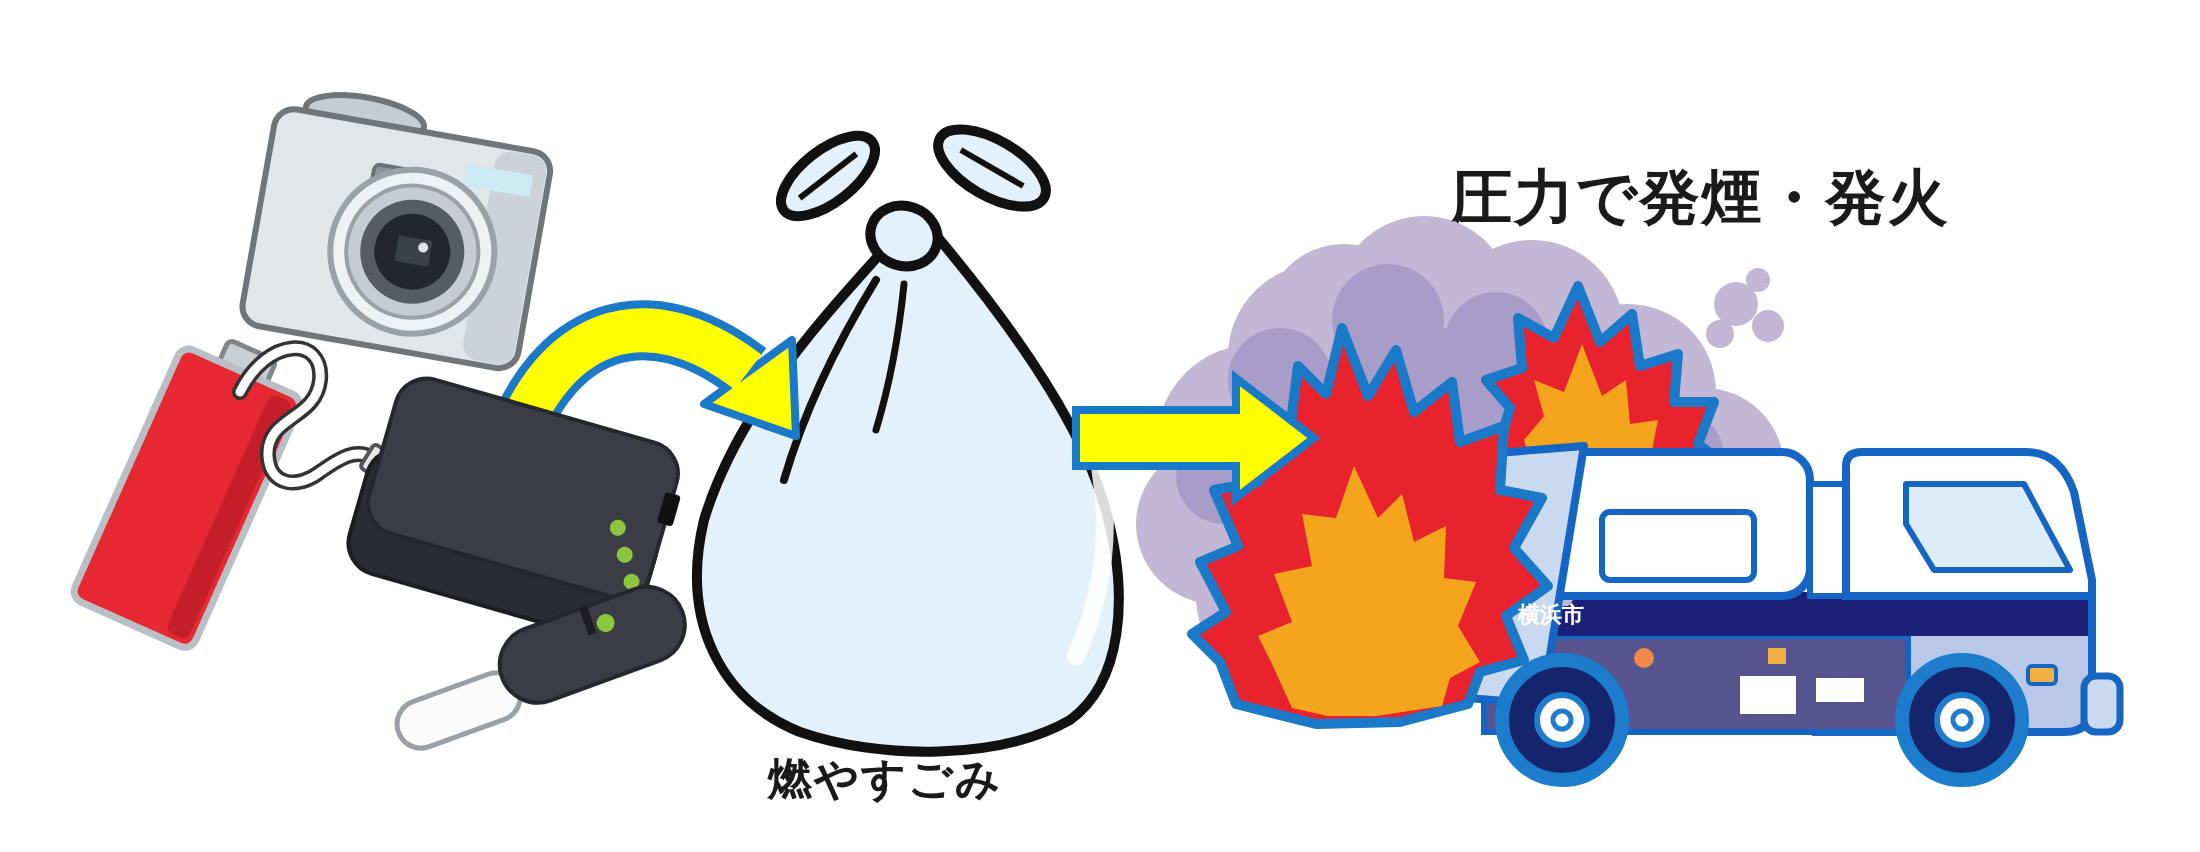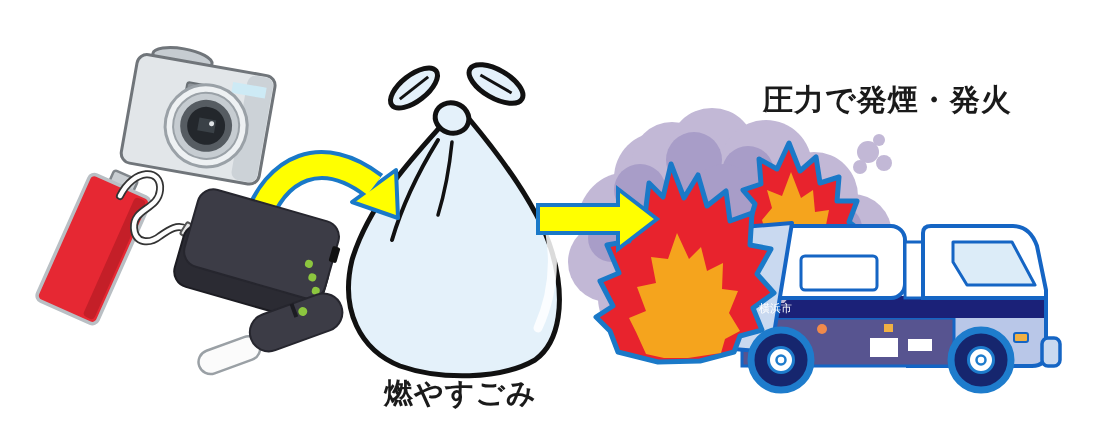--- a/index.html
+++ b/index.html
@@ -1,23 +1,23 @@
 <!DOCTYPE html>
 <html><head>
 <meta charset="utf-8">
 <style>
   html,body{margin:0;padding:0;background:#fff;}
   #stage{position:relative;width:1100px;height:426px;background:#fff;overflow:hidden;
          font-family:"Liberation Sans","DejaVu Sans",sans-serif;}
   #stage svg{position:absolute;left:0;top:0;}
   .label{position:absolute;white-space:nowrap;line-height:1.1;}
   .label-mixing{left:283px;top:124px;font-size:33px;font-weight:bold;letter-spacing:2px;color:#e60012;}
-  .label-bag{left:384px;top:378px;font-size:29px;font-weight:600;letter-spacing:1px;color:#1a1a1a;}
-  .label-ignition{left:726px;top:83px;font-size:30px;font-weight:600;letter-spacing:1px;color:#1a1a1a;margin-left:37px;}
-  .label-city{left:759px;top:302px;font-size:11px;font-weight:normal;color:#ffffff;}
+  .label-bag{left:384px;top:378px;font-size:22px;font-weight:600;letter-spacing:1px;color:#1a1a1a;}
+  .label-ignition{left:726px;top:83px;font-size:30px;font-weight:600;letter-spacing:1px;color:#1a1a1a;}
+  .label-city{left:759px;top:302px;font-size:11px;font-weight:bold;color:#ffffff;}
   .ink{stroke:#111;fill:none;}
   .blue-line{stroke:#1565c4;}
   .flame-line{stroke:#1a79c8;stroke-linejoin:round;}
   .arrow-line{stroke:#1a79c8;}
   .band-outer{stroke:#1a79c8;fill:none;}
 </style>
 </head>
 <body>
 
 <div id="stage">

